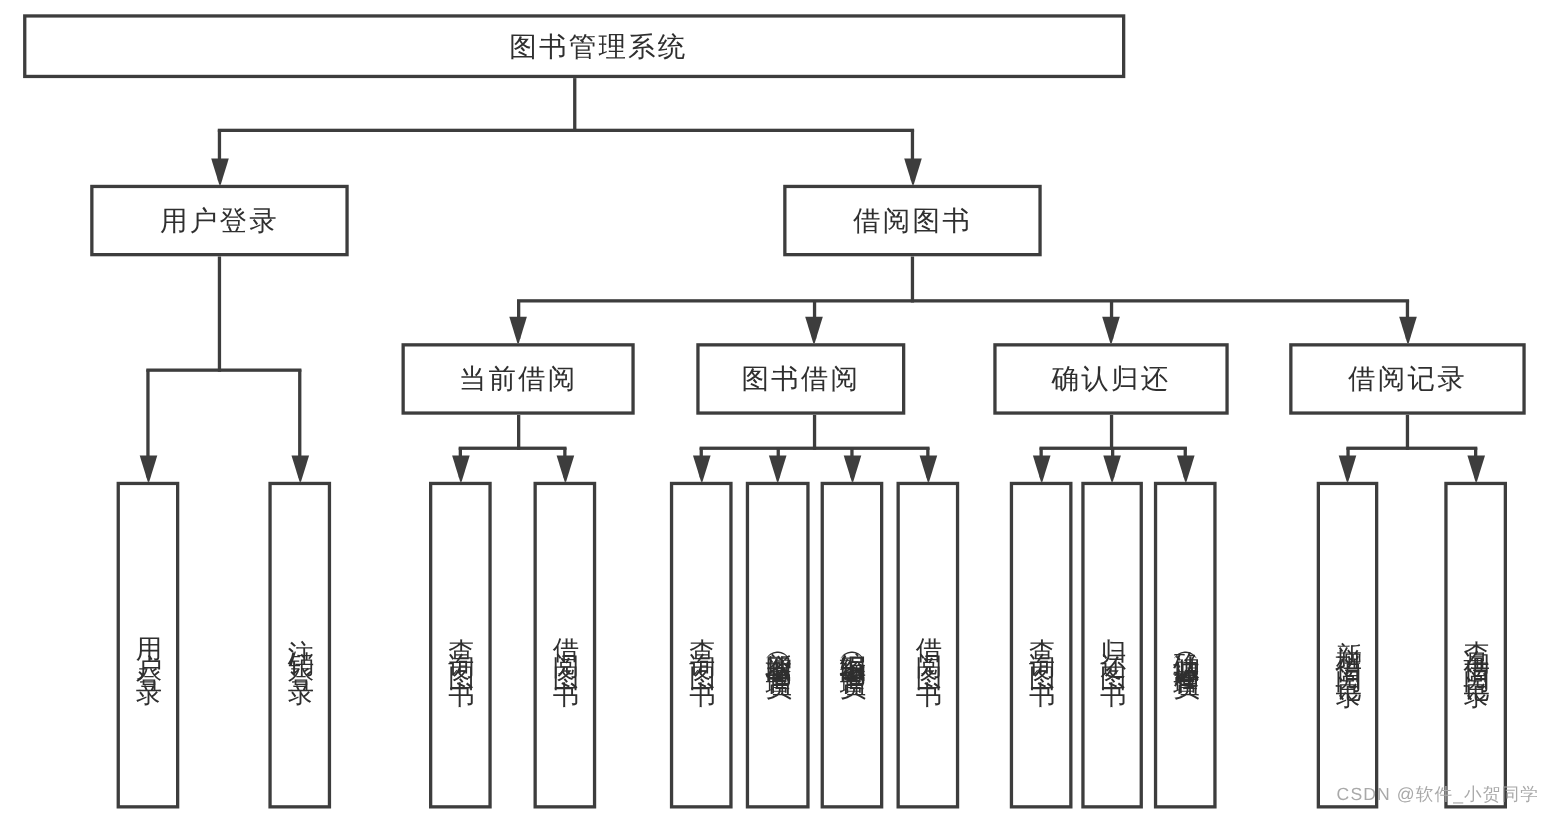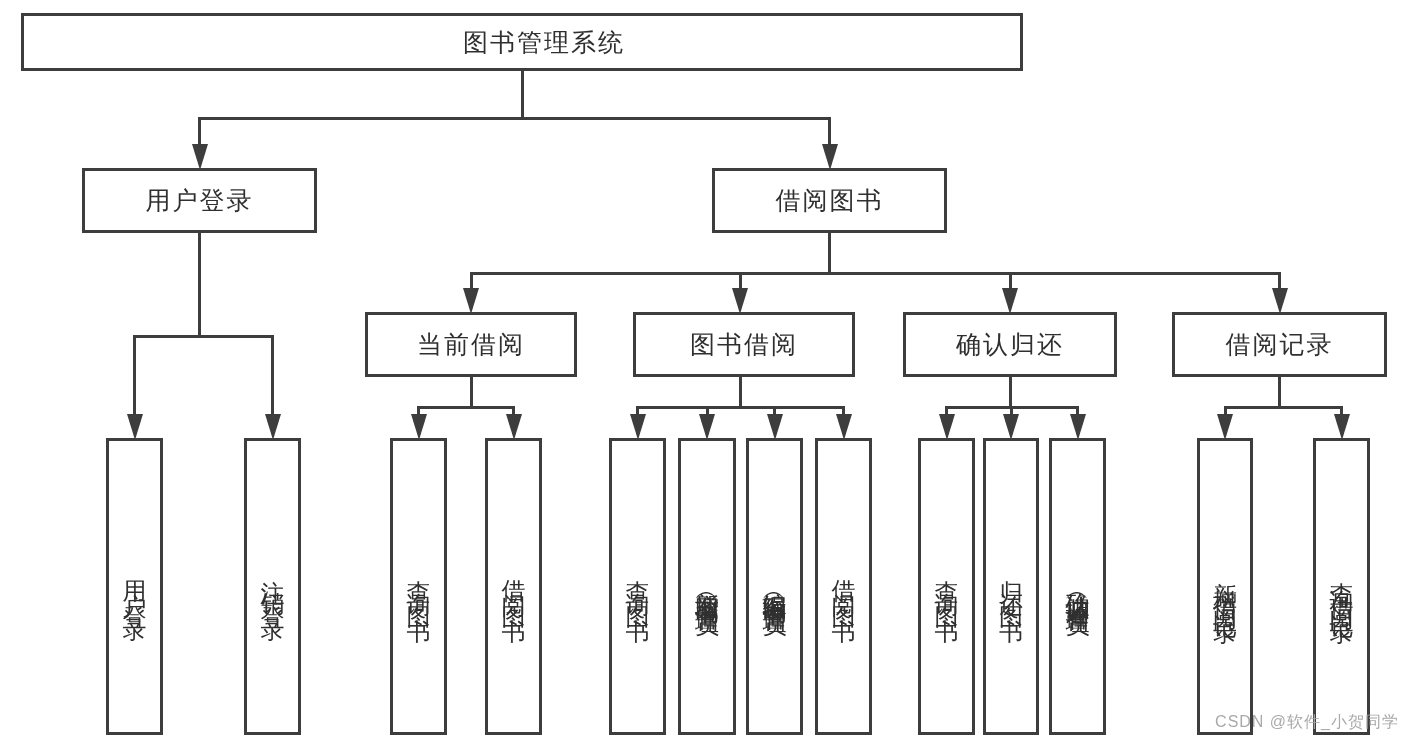--- a/index.html
+++ b/index.html
@@ -128,21 +128,21 @@
       </div>
       <div class="box" style="left: 82px; top: 168px; width: 235px; height: 65px;">
         <span class="label">用户登录</span>
       </div>
       <div class="box" style="left: 712px; top: 168px; width: 235px; height: 65px;">
         <span class="label">借阅图书</span>
       </div>
       <div class="box" style="left: 365px; top: 312px; width: 212px; height: 65px;">
         <span class="label">当前借阅</span>
       </div>
-      <div class="box" style="left: 633px; top: 312px; width: 222px; height: 65px;">
+      <div class="box" style="left: 633px; top: 312px; width: 190px; height: 65px;">
         <span class="label">图书借阅</span>
       </div>
       <div class="box" style="left: 903px; top: 312px; width: 214px; height: 65px;">
         <span class="label">确认归还</span>
       </div>
       <div class="box" style="left: 1172px; top: 312px; width: 215px; height: 65px;">
         <span class="label">借阅记录</span>
       </div>
       <div class="box vbox" style="left: 106px; top: 438px; width: 57px; height: 297px;">
         <span class="label ls-short">用户登录</span>

